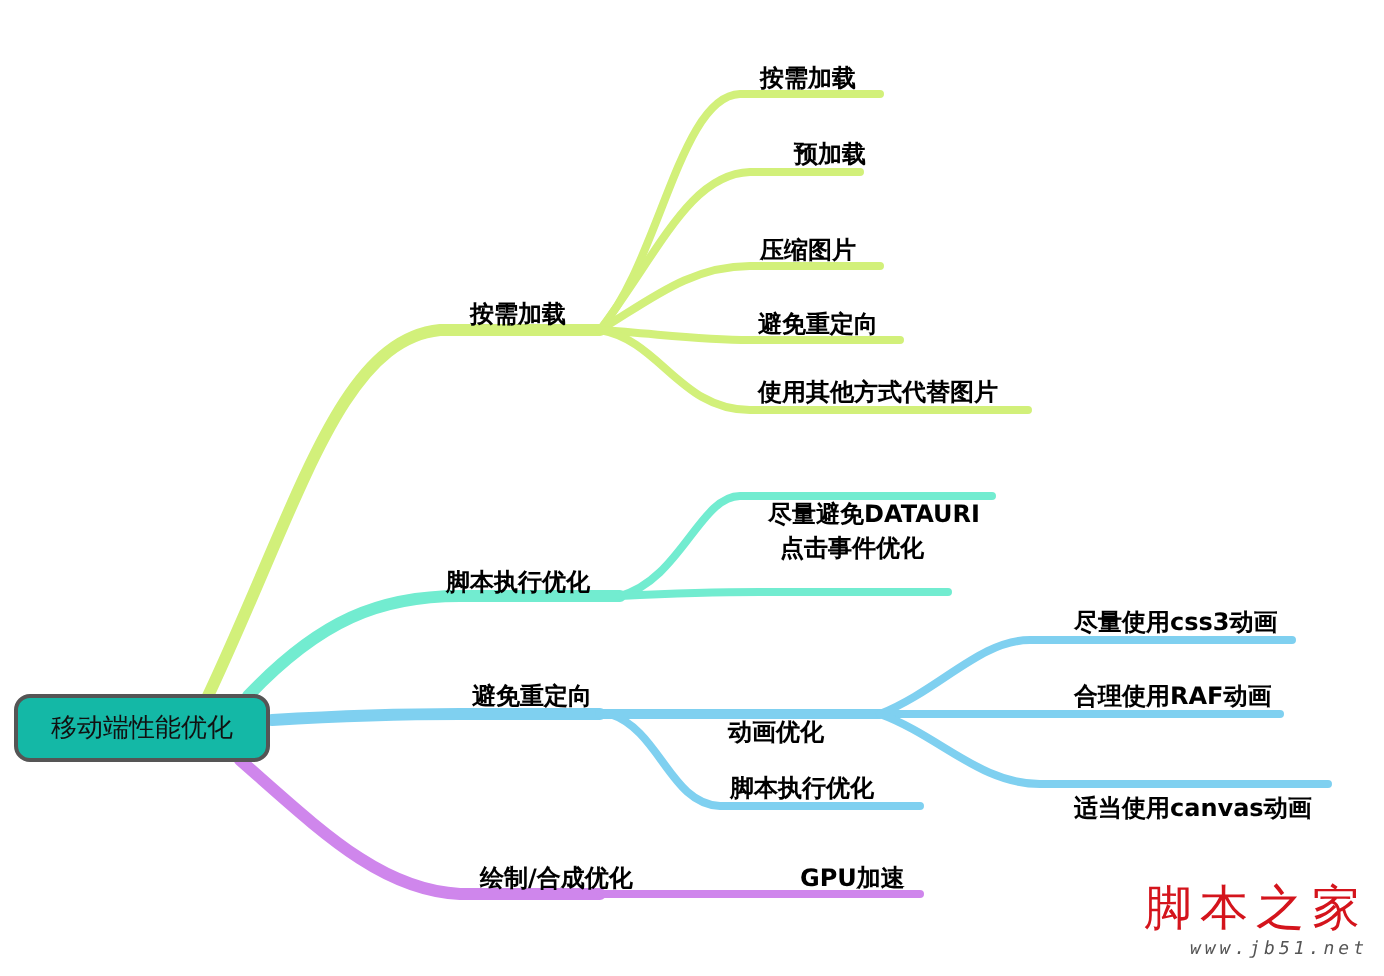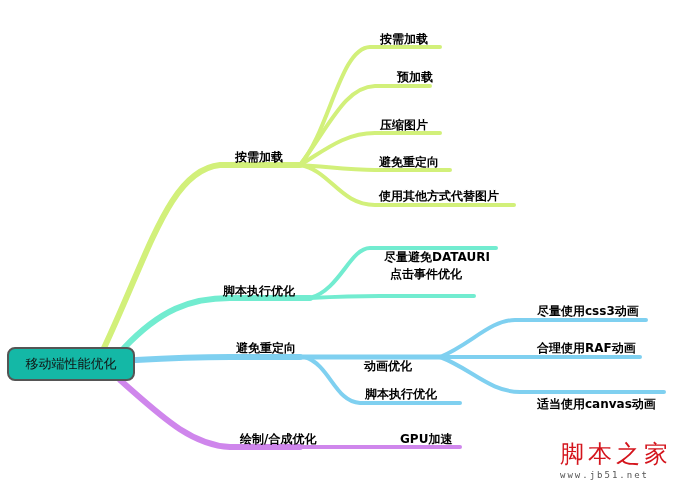--- a/index.html
+++ b/index.html
@@ -4,23 +4,23 @@
 <style>
   html, body { margin: 0; padding: 0; background: #ffffff; }
   body { width: 692px; height: 488px; position: relative; overflow: hidden;
          font-family: "DejaVu Sans", "Liberation Sans", sans-serif; }
   svg.links { position: absolute; left: 0; top: 0; }
   .lbl { position: absolute; font-size: 12px; color: #000000; white-space: nowrap; line-height: 14px; font-weight: bold; }
   .root { position: absolute; left: 7px; top: 347px; width: 128px; height: 34px;
           border: 2px solid #555; border-radius: 8px; background: #14b8a6;
           box-sizing: border-box; display: flex; align-items: center; justify-content: center;
           font-size: 13px; color: #111; }
-  .wm { position: absolute; left: 560px; top: 440px; width: 124px; text-align: left; }
+  .wm { position: absolute; left: 560px; top: 440px; width: 124px; text-align: right; }
   .wm-cn { font-family: "DejaVu Serif", "Liberation Serif", serif; font-size: 24px; color: #d4141c; letter-spacing: 4px; line-height: 28px; }
-  .wm-url { font-family: "DejaVu Sans Mono", "Liberation Mono", monospace; font-size: 9px; color: #555; letter-spacing: 2px; margin-top: 2px; }
+  .wm-url { font-family: "DejaVu Sans Mono", "Liberation Mono", monospace; font-size: 9px; color: #555; letter-spacing: 2px; margin-top: 2px; font-style: italic; }
 </style>
 </head>
 <body>
 
 <svg class="links" width="692" height="488">
   <g fill="none" stroke-linecap="round">
 
     <g stroke="#d2f07a">
       <path stroke-width="6" d="M104,348 C150,250 170,170 220,165 L300,165"></path>
       <path stroke-width="4" d="M300,165 C330,130 340,48 370,47 L440,47"></path>

